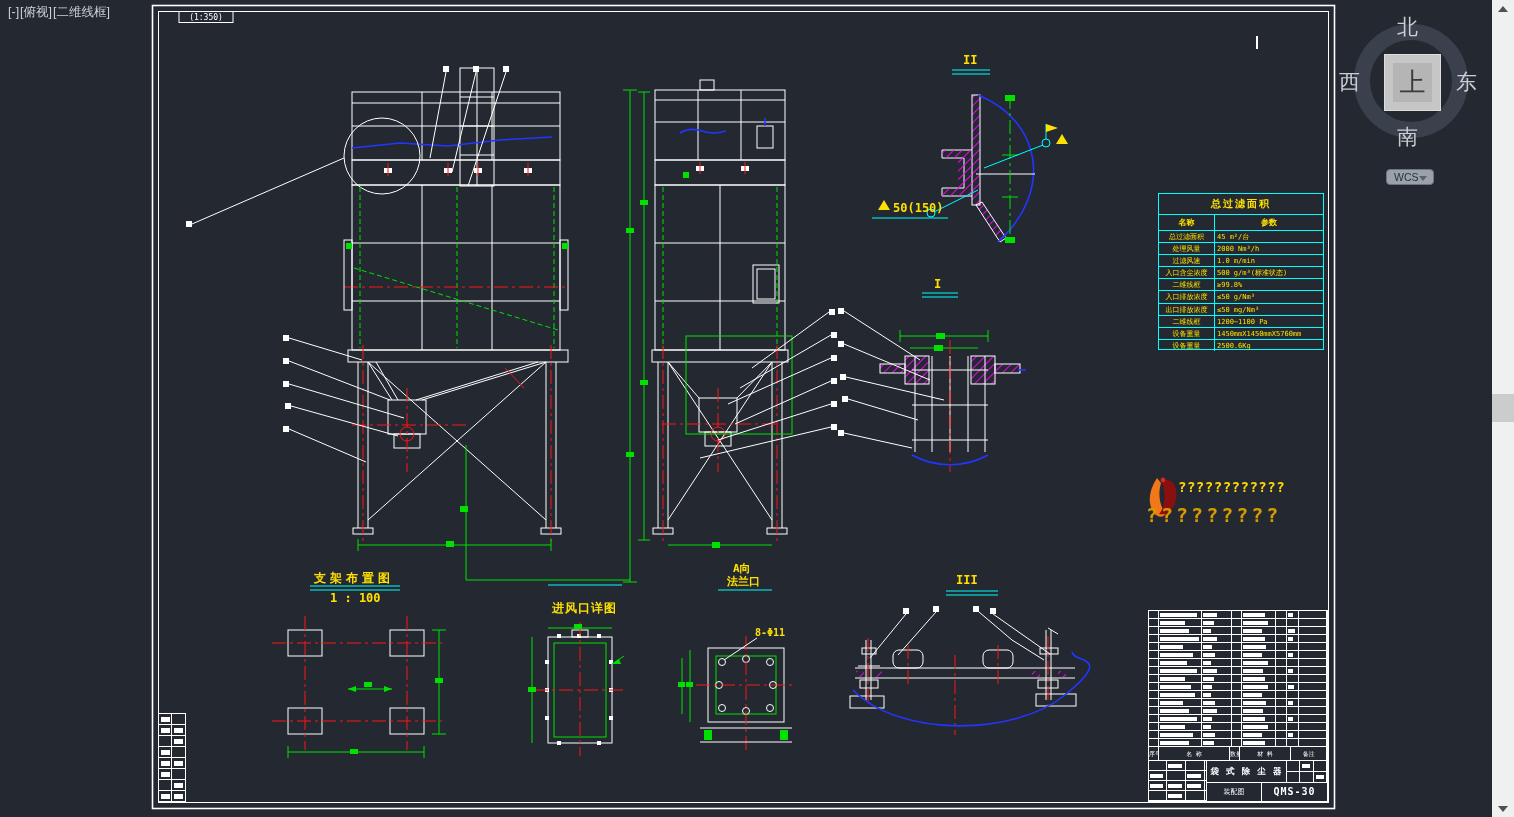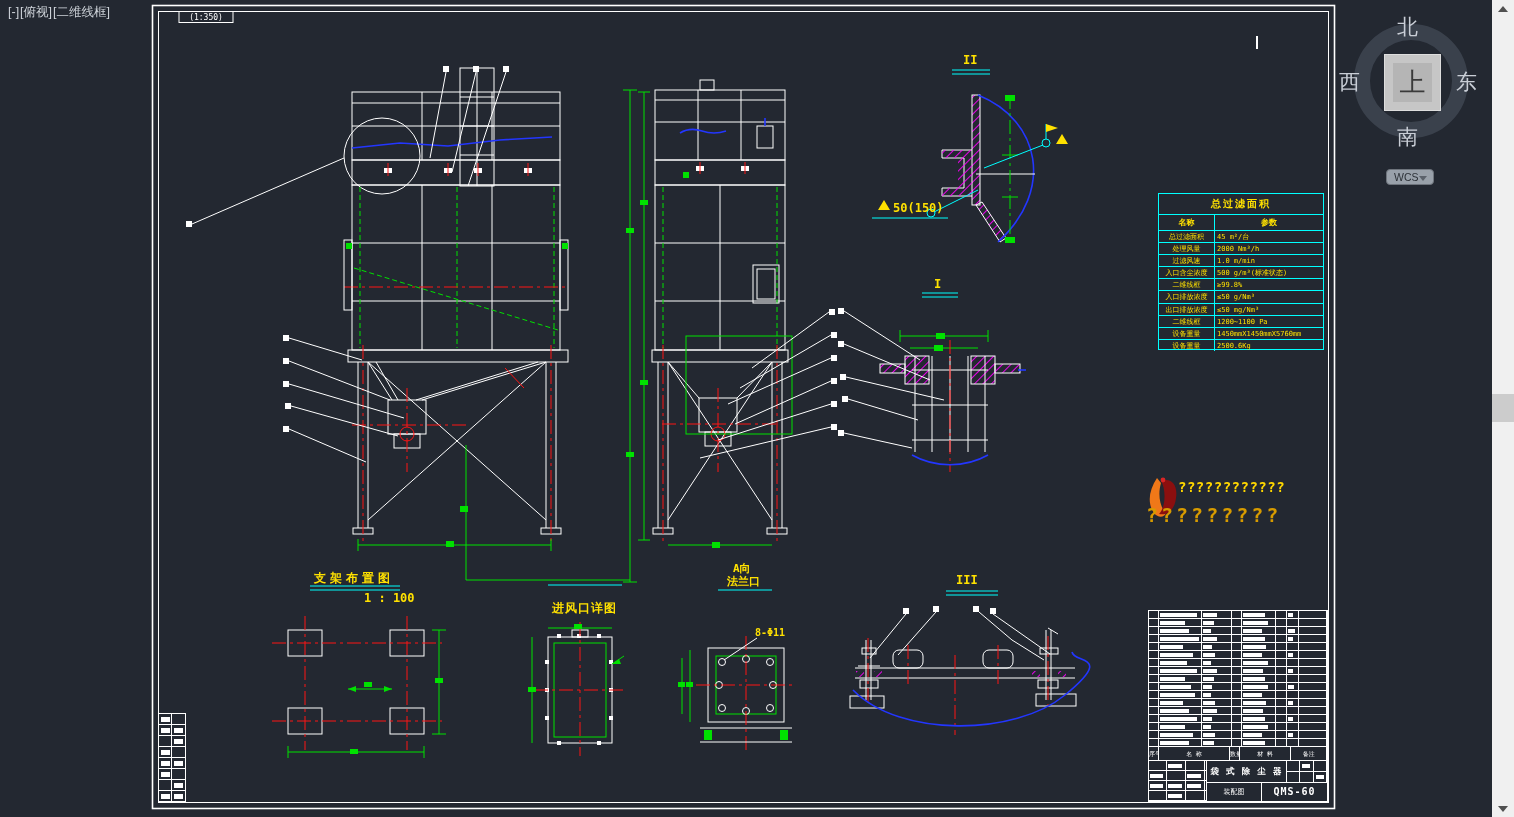--- a/index.html
+++ b/index.html
@@ -459,21 +459,21 @@
       <line x1="548" y1="585" x2="622" y2="585" class="c"></line>
       <line x1="718" y1="590" x2="772" y2="590" class="c"></line>
     </g>
   </svg>
 
   <div class="abs vp-label">
     <span>[-]</span><span>[俯视]</span><span>[二维线框]</span>
   </div>
 
   <div class="abs cadlabel" style="left:314px;top:570px;font-size:12px;letter-spacing:4px;">支架布置图</div>
-  <div class="abs cadlabel" style="left:330px;top:591px;font-size:12px;margin-left:34px;">1 : 100</div>
+  <div class="abs cadlabel" style="left:330px;top:591px;font-size:12px;">1 : 100</div>
   <div class="abs cadlabel" style="left:552px;top:600px;font-size:12px;letter-spacing:1px;text-align:center;">进风口详图</div>
   <div class="abs cadlabel" style="left:733px;top:561px;font-size:11px;">A向</div>
   <div class="abs cadlabel" style="left:727px;top:574px;font-size:11px;">法兰口</div>
 
   <div id="ptable" class="abs">
     <div class="tc" id="pt-title">总过滤面积</div>
     <div class="trow pt-head">
       <div class="tc pt-c1">名称</div>
       <div class="tc pt-c2">参数</div>
     </div>
@@ -877,21 +877,21 @@
               <div class="mg-cell"></div>
               <div class="mg-cell"></div>
               <div class="mg-cell"></div>
               <div class="mg-cell">
                 <div class="bar" style="width: 8px;"></div>
               </div>
             </div>
         </div>
         <div id="tb-laster">
           <div id="tb-stamp">装配图</div>
-          <div id="tb-no">QMS-60</div>
+          <div id="tb-no">QMS-30</div>
         </div>
       </div>
     </div>
   </div>
 
   <div id="rev" class="abs">
       <div class="rev-row">
         <div class="rev-cell">
           <div class="rbar"></div>
         </div>

